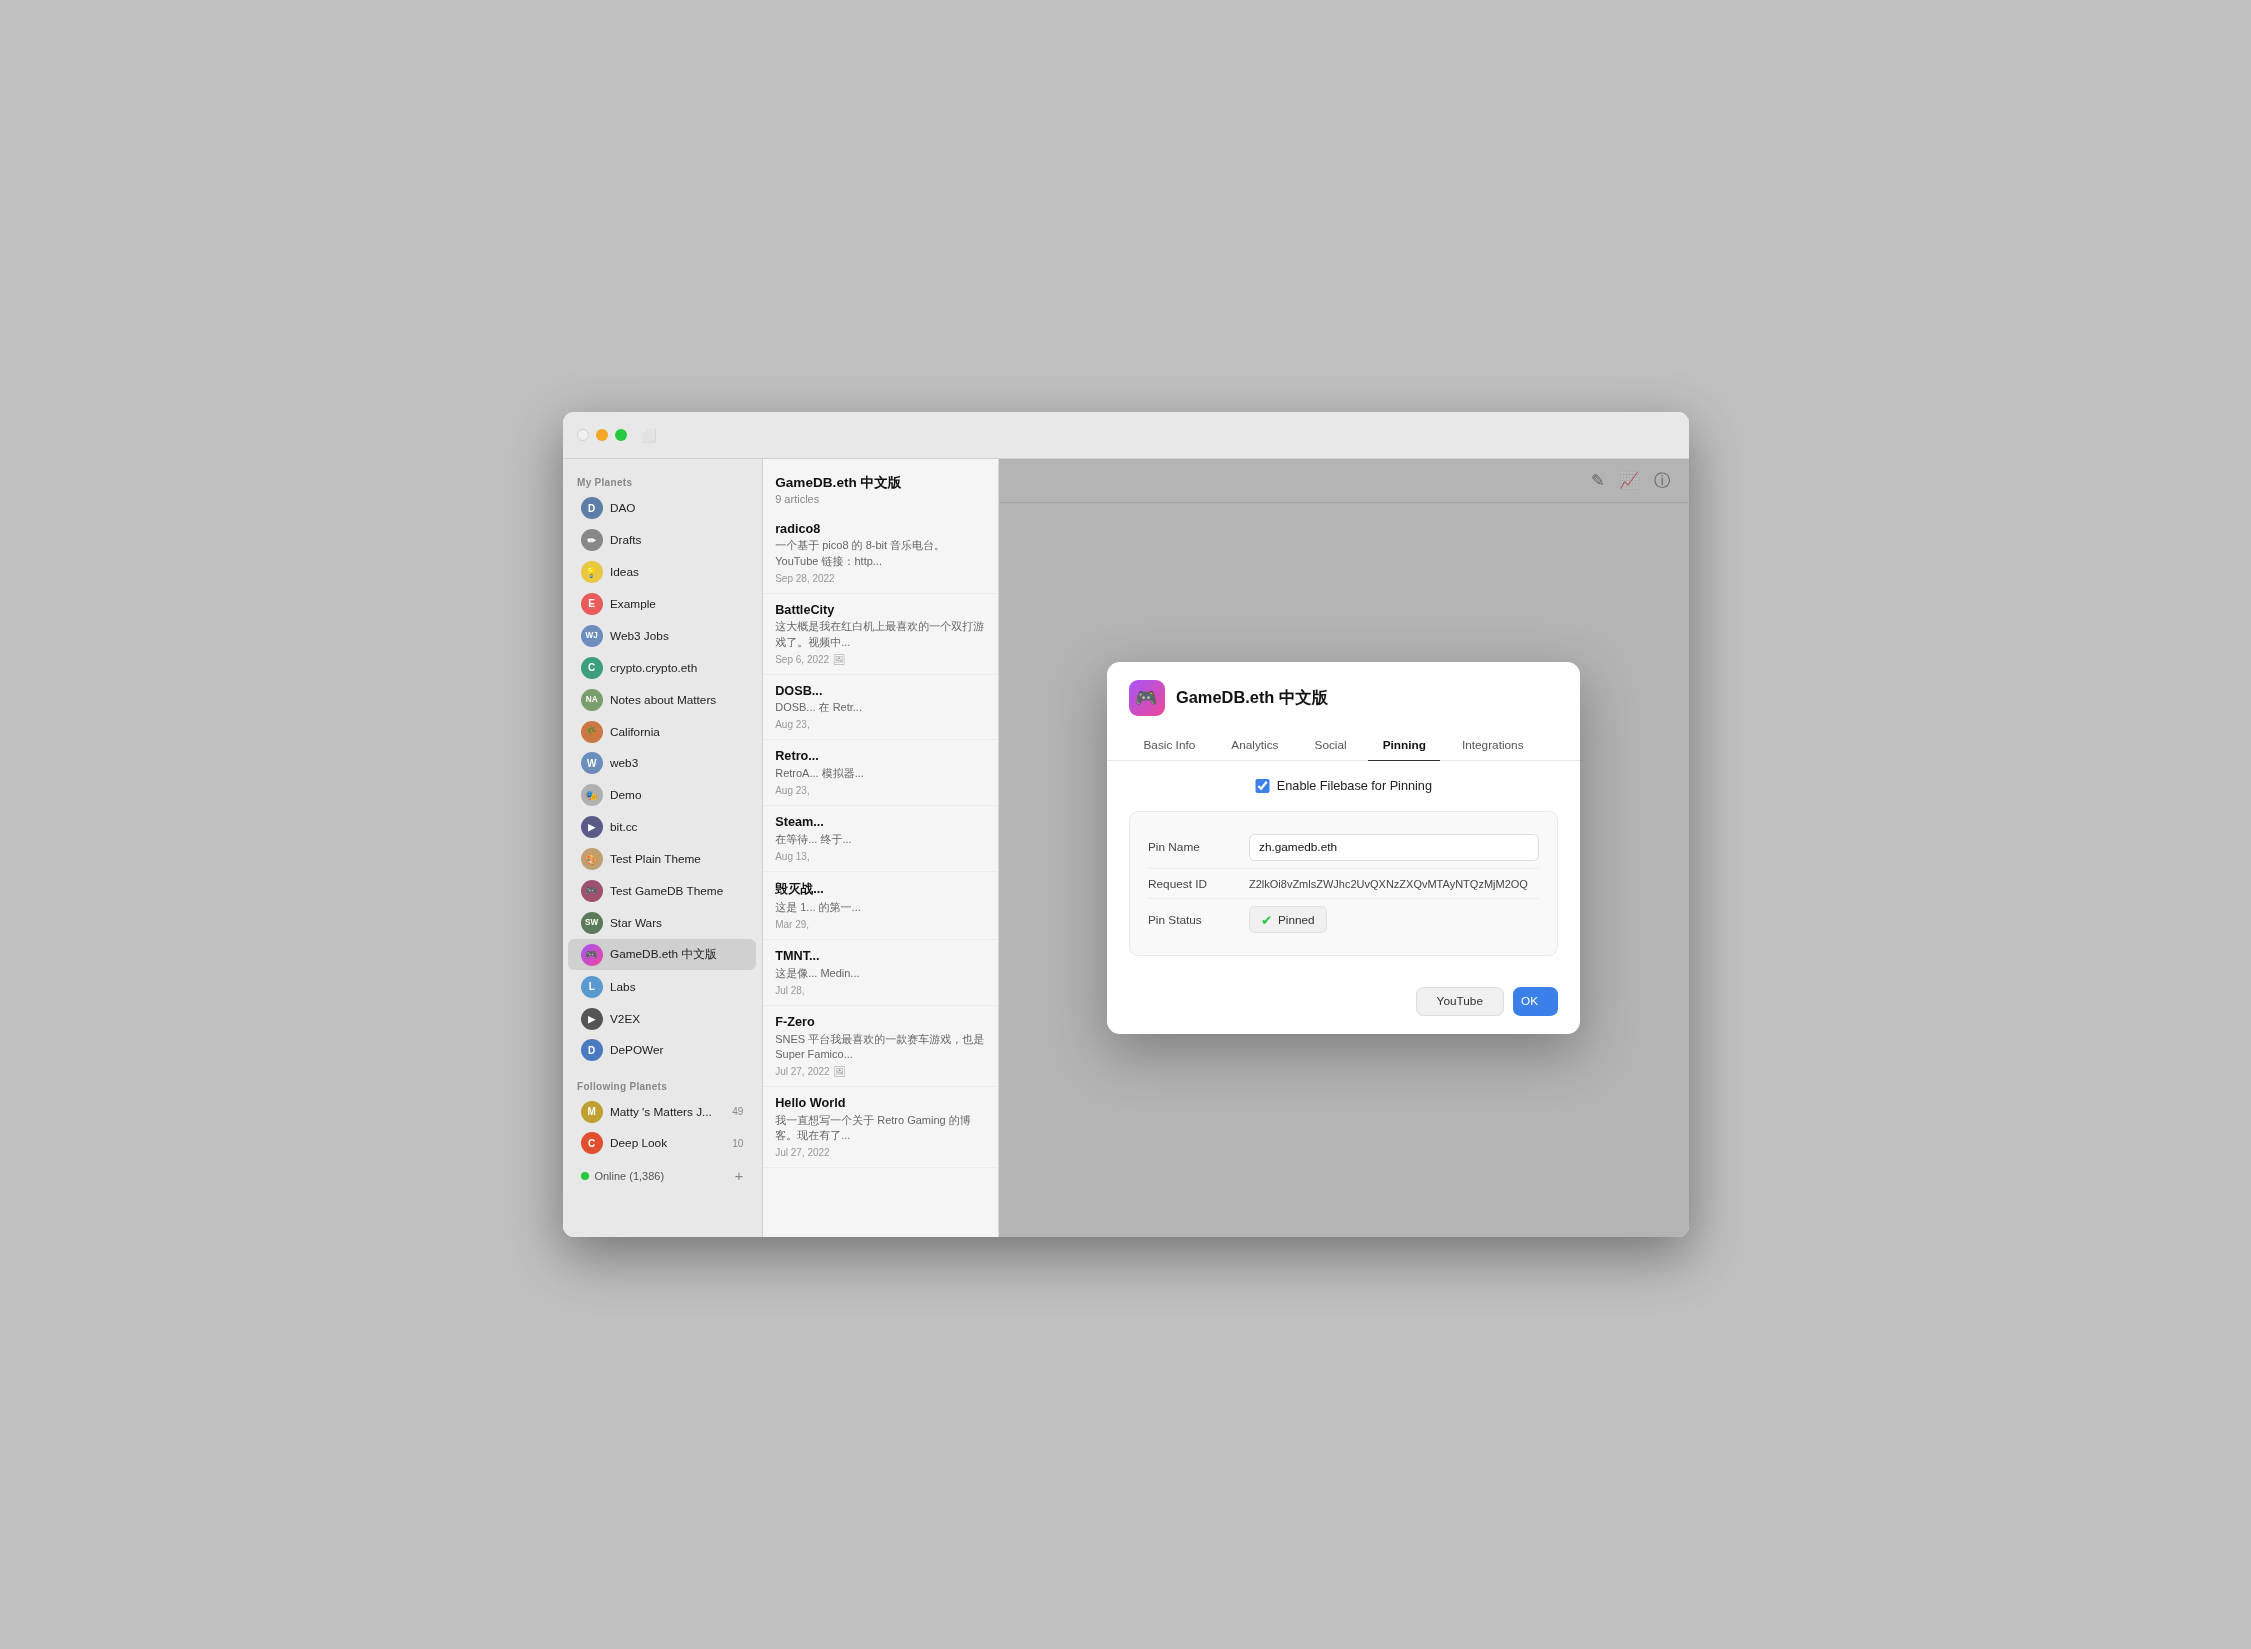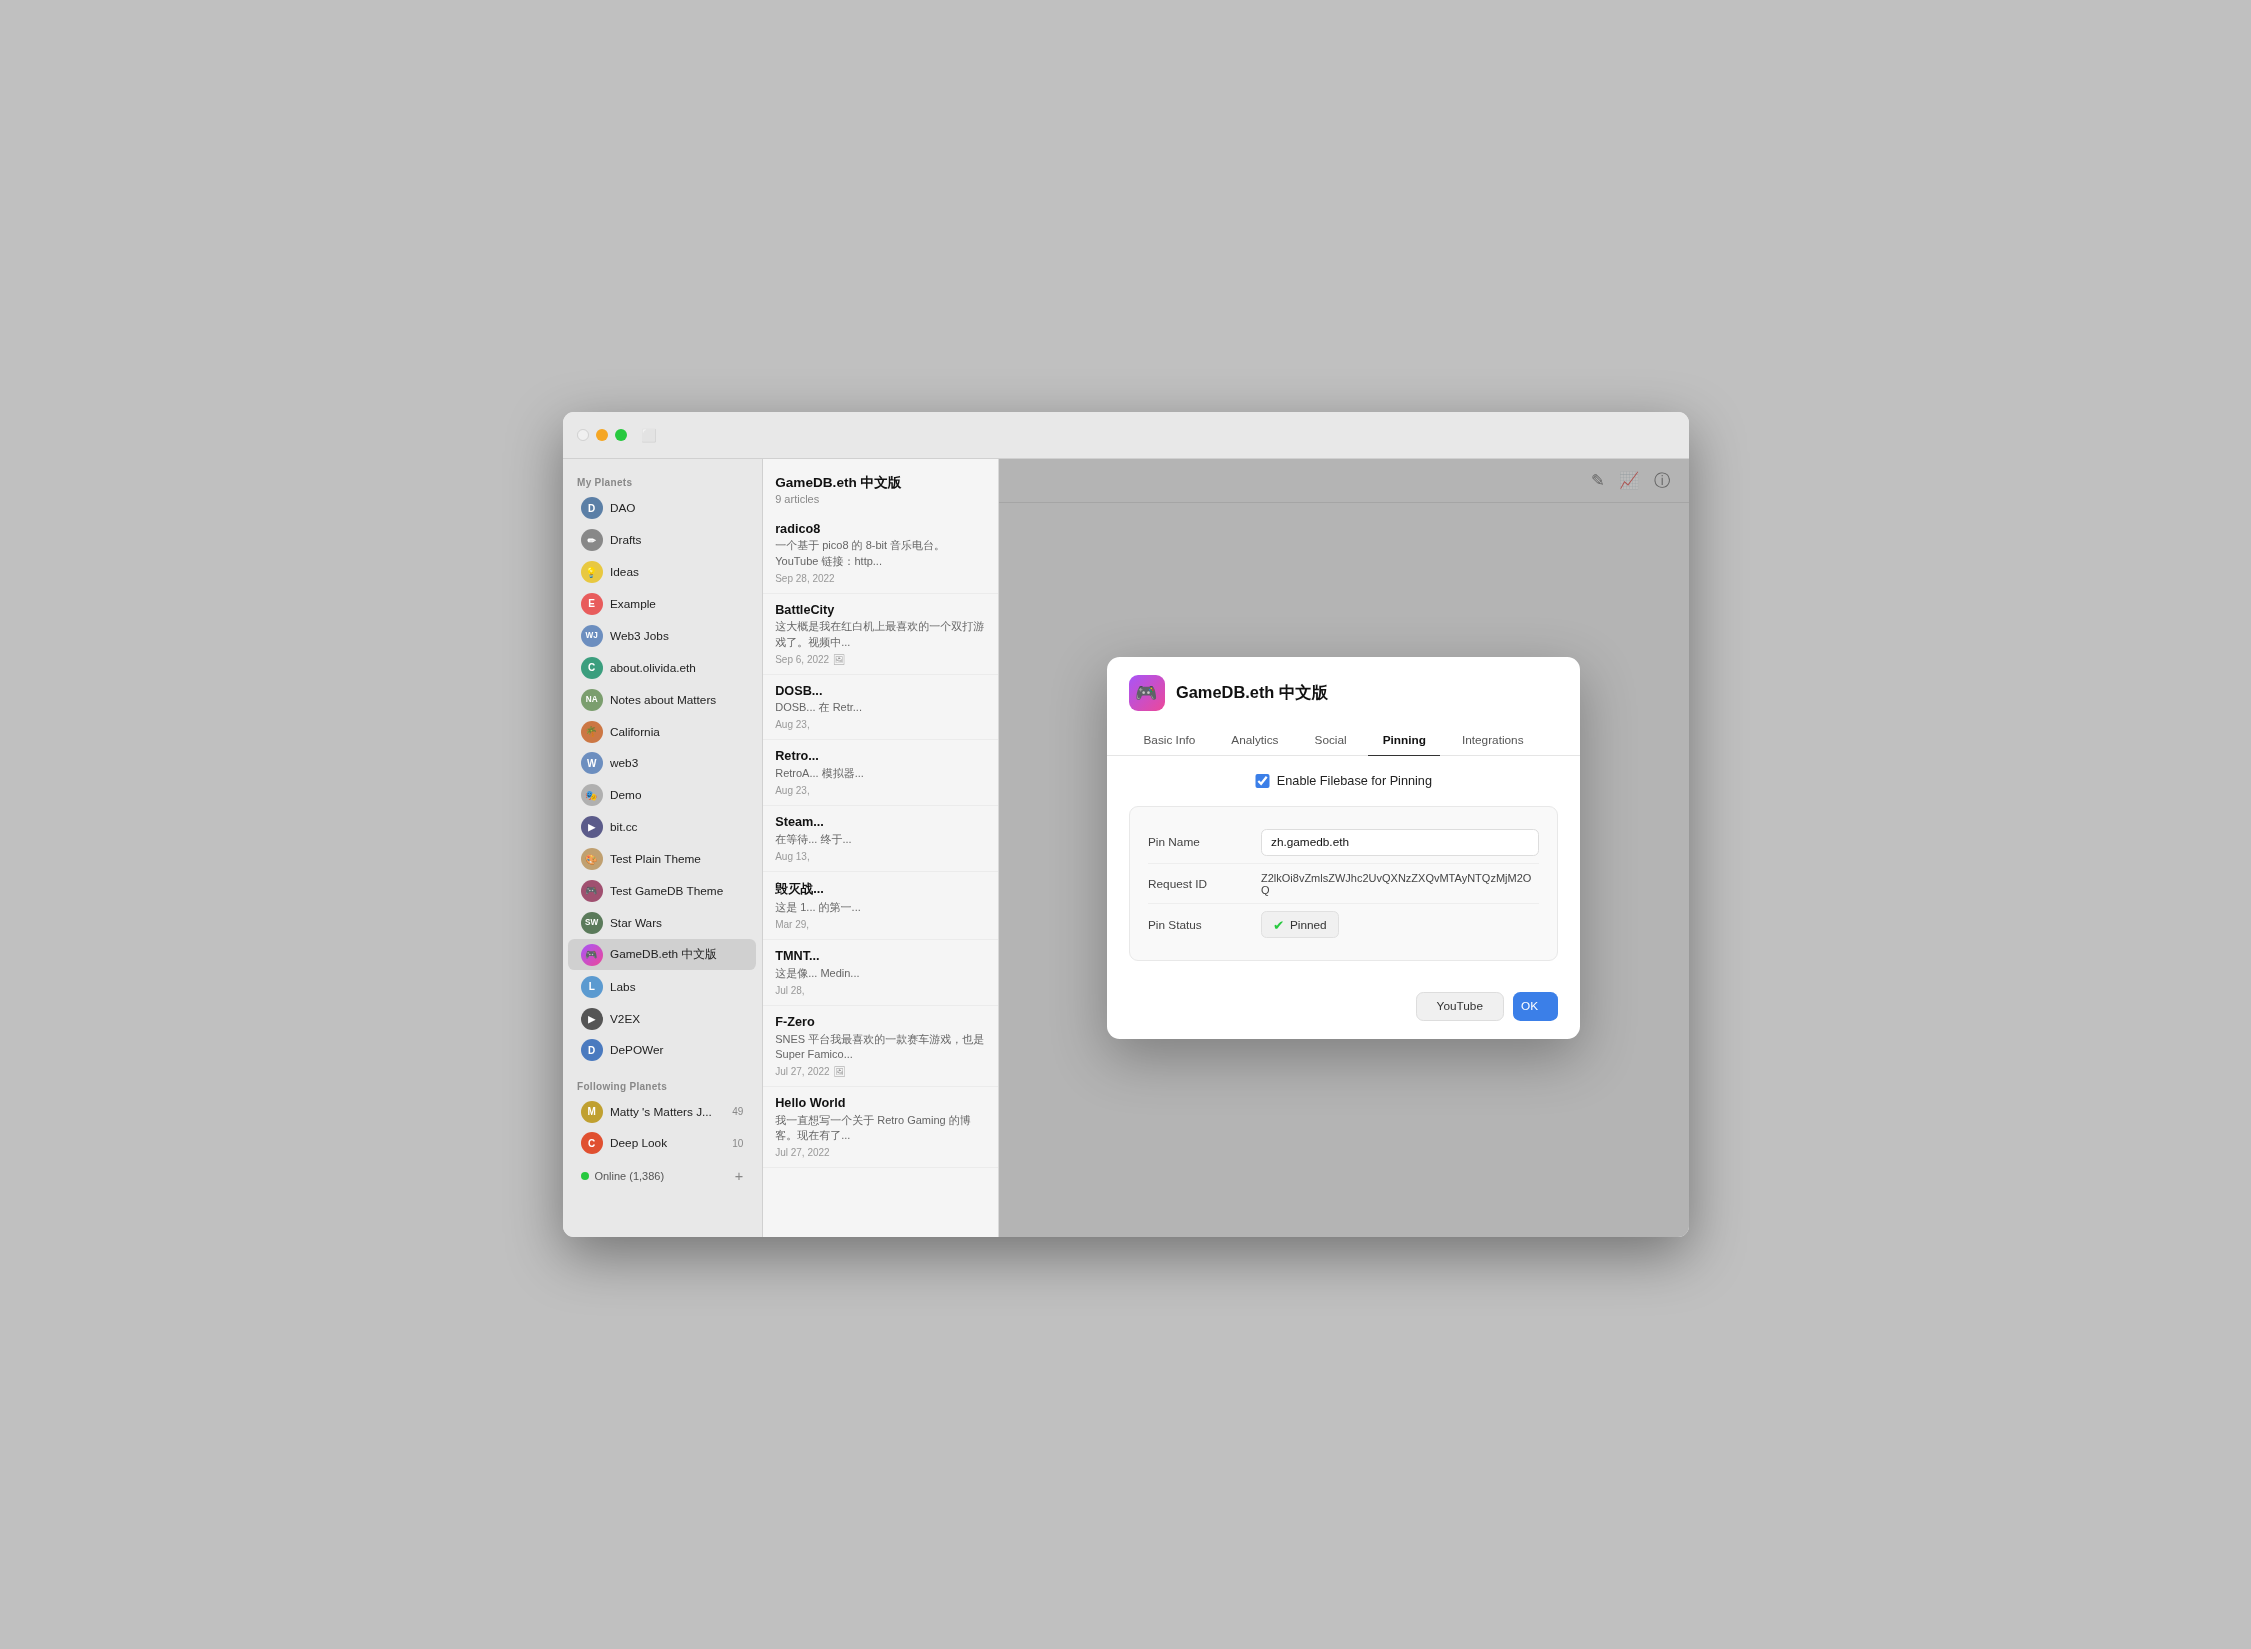--- a/index.html
+++ b/index.html
@@ -270,21 +270,21 @@
     .form-section {
       background: #f9f9f9;
       border: 0.9px solid #e8e8e8;
       border-radius: 9px;
       padding: 14.5px 18px;
       margin-bottom: 3.6px;
     }
     .form-row {
       display: flex;
       align-items: center;
-      gap: 22px;
+      gap: 10px;
       padding: 7.3px 0;
       border-bottom: 0.9px solid #eee;
     }
     .form-row:last-child { border-bottom: none; }
     .form-label {
       font-size: 11.8px;
       color: #444;
       width: 91px;
       flex-shrink: 0;
     }
@@ -392,21 +392,21 @@
       <div class="sidebar-item">
         <div class="sidebar-avatar av-example">E</div>
         <span class="sidebar-item-name">Example</span>
       </div>
       <div class="sidebar-item">
         <div class="sidebar-avatar av-web3jobs" style="font-size:8.2px;">WJ</div>
         <span class="sidebar-item-name">Web3 Jobs</span>
       </div>
       <div class="sidebar-item">
         <div class="sidebar-avatar av-crypto">C</div>
-        <span class="sidebar-item-name">about.olivida.eth</span>
+        <span class="sidebar-item-name">crypto.crypto.eth</span>
       </div>
       <div class="sidebar-item">
         <div class="sidebar-avatar av-notes" style="font-size:8.2px;">NA</div>
         <span class="sidebar-item-name">Notes about Matters</span>
       </div>
       <div class="sidebar-item">
         <div class="sidebar-avatar av-california">🌴</div>
         <span class="sidebar-item-name">California</span>
       </div>
       <div class="sidebar-item">

